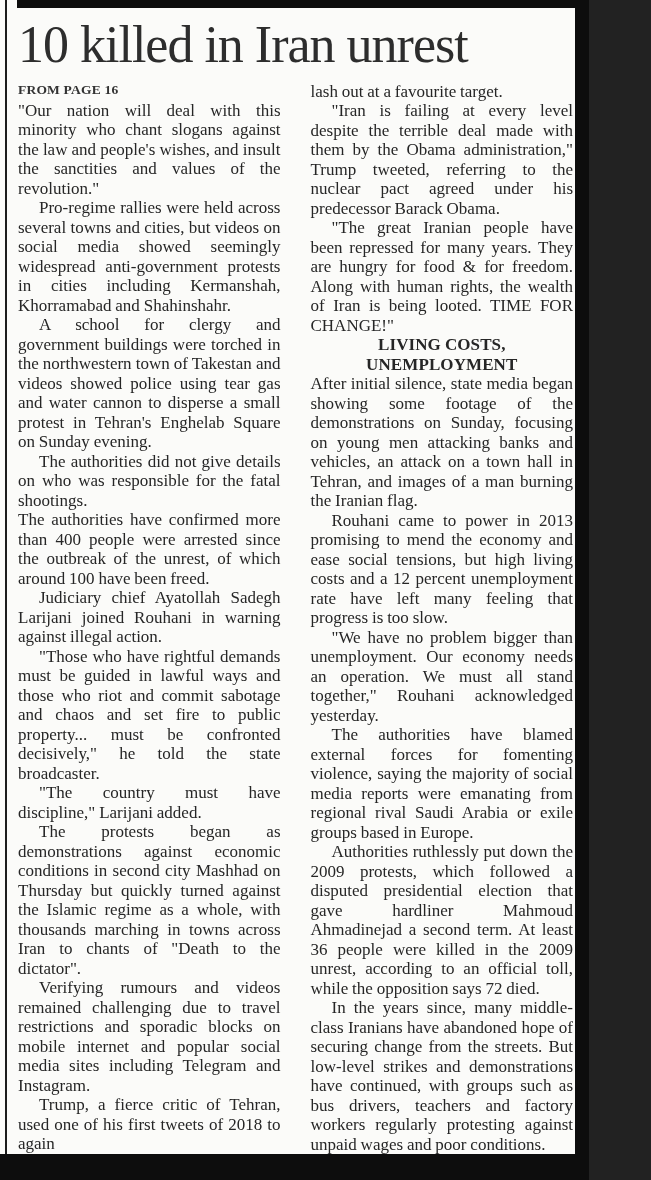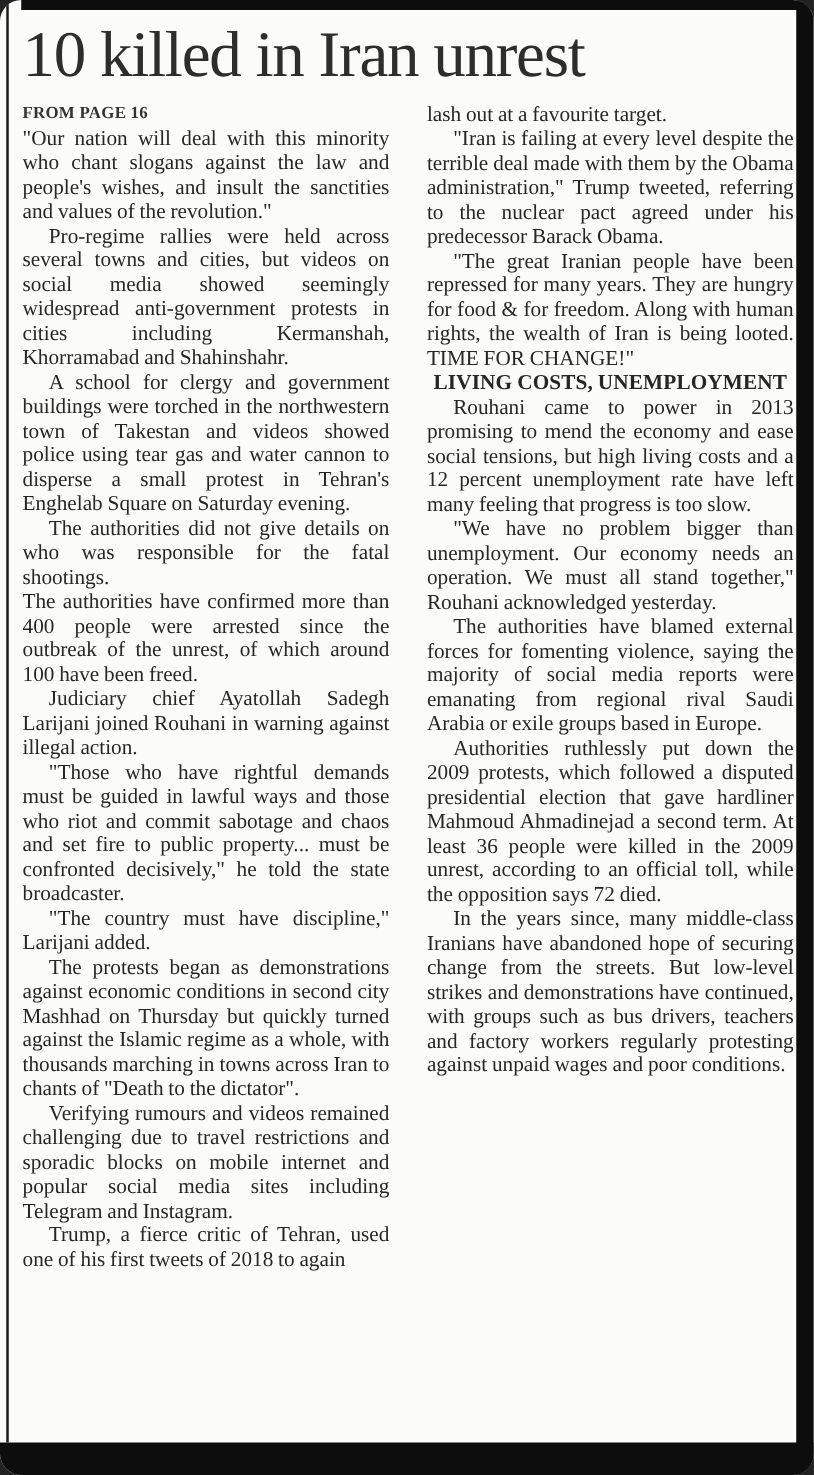--- a/index.html
+++ b/index.html
@@ -2,27 +2,26 @@
 <html lang="en"><head>
 <meta charset="utf-8">
 <style>
   html, body {
     margin: 0;
     padding: 0;
     background: #222;
   }
   .clip {
     position: relative;
-    width: 651px;
+    width: 589px;
     height: 1180px;
     background: #fbfbf9;
     overflow: hidden;
     font-family: "Liberation Serif", serif;
     color: #262626;
-    border-radius: 17px;
   }
   
   .border-top    { position: absolute; top: 0; left: 17px; right: 0; height: 8px; background: #0d0d0d; }
   .border-right  { position: absolute; top: 0; right: 0; bottom: 0; width: 14px; background: #0d0d0d; }
   .border-bottom { position: absolute; left: 0; right: 0; bottom: 0; height: 26px; background: #0d0d0d; }
   .rule-left     { position: absolute; left: 5px; top: 0; bottom: 26px; width: 2px; background: #1c1c1c; }
 
   .content {
     position: absolute;
     top: 8px; left: 18px; right: 16px; bottom: 26px;
@@ -81,37 +80,38 @@
 
   <div class="content">
     <h1 class="headline">10 killed in Iran unrest</h1>
 
     <div class="columns">
       <div class="col">
         <p class="kicker">FROM PAGE 16</p>
         <div>
             <p class="para first">"Our nation will deal with this minority who chant slogans against the law and people's wishes, and insult the sanctities and values of the revolution."</p>
             <p class="para indent">Pro-regime rallies were held across several towns and cities, but videos on social media showed seemingly widespread anti-government protests in cities including Kermanshah, Khorramabad and Shahinshahr.</p>
-            <p class="para indent">A school for clergy and government buildings were torched in the northwestern town of Takestan and videos showed police using tear gas and water cannon to disperse a small protest in Tehran's Enghelab Square on Saturday evening.</p>
+            <p class="para indent">A school for clergy and government buildings were torched in the northwestern town of Takestan and videos showed police using tear gas and water cannon to disperse a small protest in Tehran's Enghelab Square on Sunday evening.</p>
             <p class="para indent">The authorities did not give details on who was responsible for the fatal shootings.</p>
             <p class="para first">The authorities have confirmed more than 400 people were arrested since the outbreak of the unrest, of which around 100 have been freed.</p>
             <p class="para indent">Judiciary chief Ayatollah Sadegh Larijani joined Rouhani in warning against illegal action.</p>
             <p class="para indent">"Those who have rightful demands must be guided in lawful ways and those who riot and commit sabotage and chaos and set fire to public property... must be confronted decisively," he told the state broadcaster.</p>
             <p class="para indent">"The country must have discipline," Larijani added.</p>
             <p class="para indent">The protests began as demonstrations against economic conditions in second city Mashhad on Thursday but quickly turned against the Islamic regime as a whole, with thousands marching in towns across Iran to chants of "Death to the dictator".</p>
             <p class="para indent">Verifying rumours and videos remained challenging due to travel restrictions and sporadic blocks on mobile internet and popular social media sites including Telegram and Instagram.</p>
             <p class="para indent">Trump, a fierce critic of Tehran, used one of his first tweets of 2018 to again</p>
           </div>
       </div>
       <div class="col">
         <div>
             <p class="para first">lash out at a favourite target.</p>
             <p class="para indent">"Iran is failing at every level despite the terrible deal made with them by the Obama administration," Trump tweeted, referring to the nuclear pact agreed under his predecessor Barack Obama.</p>
             <p class="para indent">"The great Iranian people have been repressed for many years. They are hungry for food &amp; for freedom. Along with human rights, the wealth of Iran is being looted. TIME FOR CHANGE!"</p>
             <p class="para subhead">LIVING COSTS, UNEMPLOYMENT</p>
+            <p class="para first">After initial silence, state media began showing some footage of the demonstrations on Sunday, focusing on young men attacking banks and vehicles, an attack on a town hall in Tehran, and images of a man burning the Iranian flag.</p>
             <p class="para indent">Rouhani came to power in 2013 promising to mend the economy and ease social tensions, but high living costs and a 12 percent unemployment rate have left many feeling that progress is too slow.</p>
             <p class="para indent">"We have no problem bigger than unemployment. Our economy needs an operation. We must all stand together," Rouhani acknowledged yesterday.</p>
             <p class="para indent">The authorities have blamed external forces for fomenting violence, saying the majority of social media reports were emanating from regional rival Saudi Arabia or exile groups based in Europe.</p>
             <p class="para indent">Authorities ruthlessly put down the 2009 protests, which followed a disputed presidential election that gave hardliner Mahmoud Ahmadinejad a second term. At least 36 people were killed in the 2009 unrest, according to an official toll, while the opposition says 72 died.</p>
             <p class="para indent">In the years since, many middle-class Iranians have abandoned hope of securing change from the streets. But low-level strikes and demonstrations have continued, with groups such as bus drivers, teachers and factory workers regularly protesting against unpaid wages and poor conditions.</p>
           </div>
       </div>
     </div>
   </div>
 </div>

